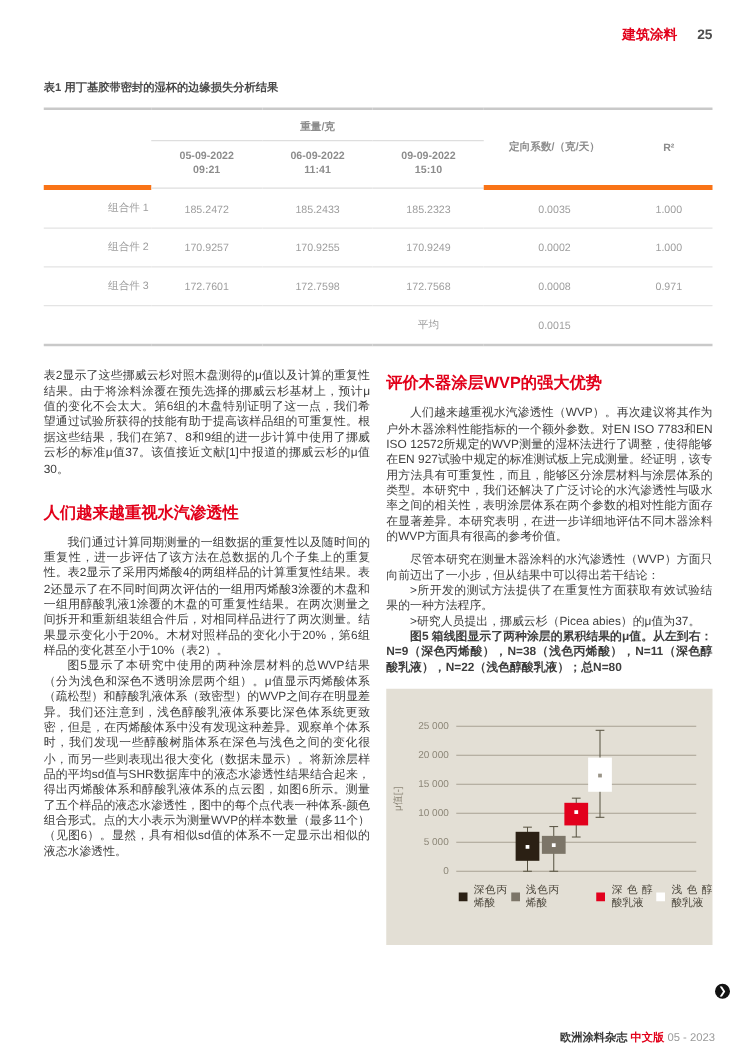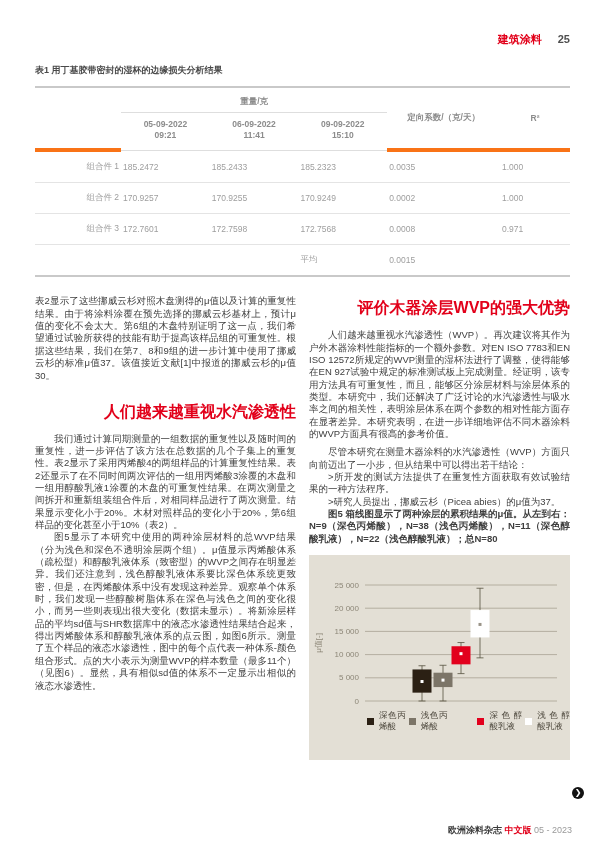--- a/index.html
+++ b/index.html
@@ -1,36 +1,36 @@
 <!DOCTYPE html>
 <html><head>
 <meta charset="utf-8">
 <style>
   html,body{margin:0;padding:0;background:#ffffff;}
   .page{position:relative;width:600px;height:849px;background:#ffffff;overflow:hidden;
         font-family:"Liberation Sans","DejaVu Sans",sans-serif;}
-  .page-header{position:absolute;top:32px;right:30px;font-size:11px;font-weight:bold;}
+  .page-header{position:absolute;top:20px;right:30px;font-size:11px;font-weight:bold;}
   .section-title{color:#e2001a;margin-right:16px;}
   .page-number{color:#4f4f4f;font-weight:bold;}
   .content{padding:64px 30px 0 35px;}
   .table-title{font-size:9px;font-weight:bold;color:#4a4a4a;margin-bottom:9px;}
   table{width:100%;border-collapse:collapse;border-top:2px solid #c9c9c9;border-bottom:2px solid #c9c9c9;}
   th{font-weight:bold;color:#8c8c8c;font-size:8.5px;}
   td{color:#9e9e9e;font-size:8.5px;}
   th.group{padding:8px 26px 4px;border-bottom:1px solid #dedede;}
   th.rowspan2{border-bottom:4px solid #f97316;vertical-align:middle;}
   th.datecol{padding:6px 2px 8px;border-bottom:1px solid #dedede;line-height:1.35;}
-  tbody td{padding:9px 2px;border-top:1px solid #e4e4e4;}
+  tbody td{padding:9px 2px;border-top:1px solid #e4e4e4;text-align:center;}
   tbody td.rowlabel{text-align:right;padding-left:2px;}
   col.c-label{width:16%;} col.c-date{width:16.5%;} col.c-coef{width:21%;} col.c-r2{width:13%;}
   .columns{display:flex;gap:13px;margin-top:18px;}
   .col{flex:1;min-width:0;font-size:9.5px;line-height:1.3;color:#3e3e3e;text-align:justify;}
   .col p{margin:0;text-indent:2em;}
   .col p.flush{text-indent:0;}
-  .col h2{font-size:16px;font-weight:bold;color:#e2001a;margin:20px 0 10px;text-align:right;}
+  .col h2{font-size:13px;font-weight:bold;color:#e2001a;margin:20px 0 10px;text-align:left;}
   .col.right h2{margin-top:3px;}
   .spacer{height:6px;}
   .caption{font-weight:bold;margin-top:14px;}
   .chart-box{margin-top:10px;width:100%;height:205px;background:#e3dfd5;}
   .chart-box svg{display:block;}
   .legend{display:flex;gap:30px;padding-left:58px;margin-top:3px;}
   .legend-col{display:flex;flex-direction:row;gap:3px;}
   .legend-item{display:flex;align-items:center;gap:5px;color:#4c473c;font-size:8.5px;}
   .swatch{width:7px;height:7px;display:inline-block;flex:0 0 auto;}
   .end-icon{position:absolute;left:572px;top:787px;width:12px;height:12px;border-radius:50%;

